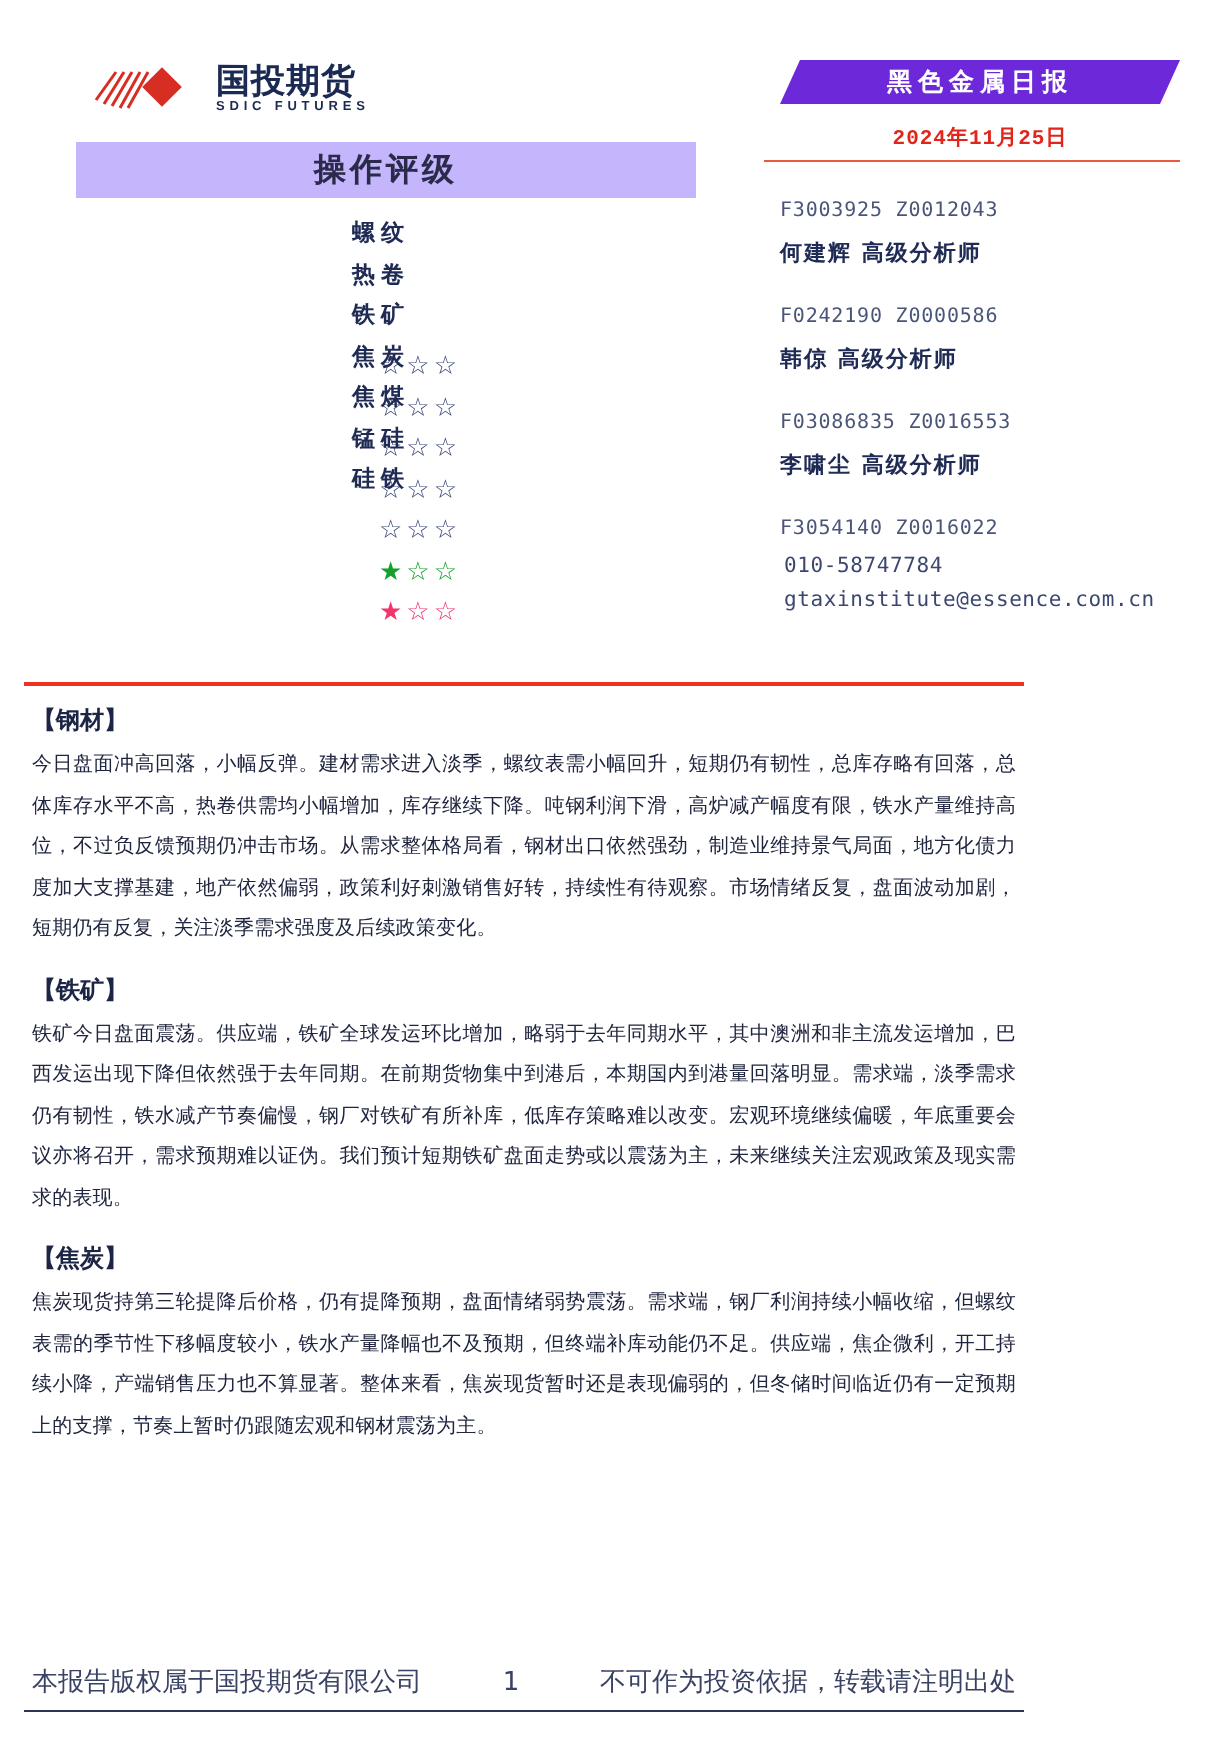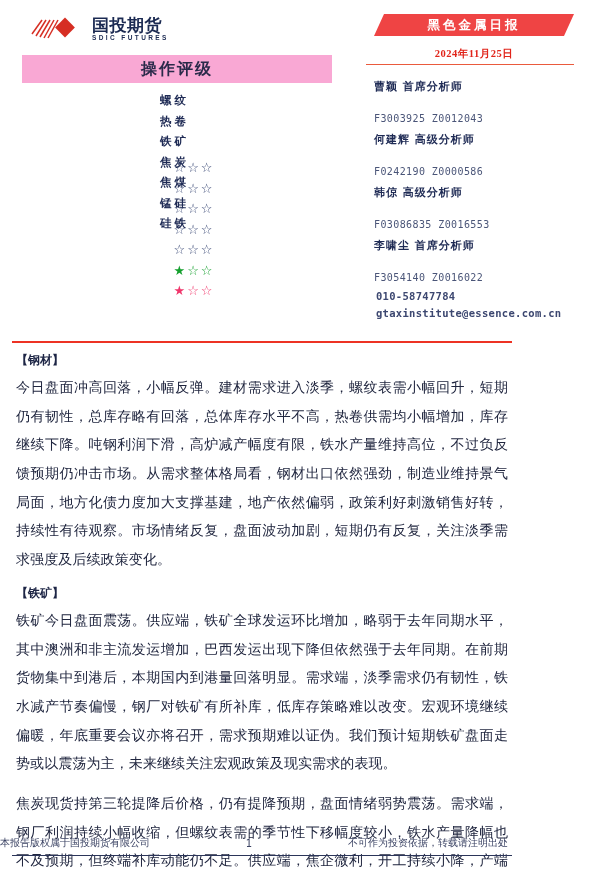--- a/index.html
+++ b/index.html
@@ -14,21 +14,21 @@
     color: #1f2b4d;
     position: relative;
     overflow: hidden;
   }
 
   .page {
     width: 524px;
     height: 870px;
     position: relative;
     box-sizing: border-box;
-    padding: 0;
+    padding: 16px;
   }
 
   
   .header {
     display: flex;
     flex-direction: row;
     padding: 14px 14px 0 14px;
     box-sizing: border-box;
     height: 330px;
   }
@@ -75,21 +75,21 @@
     margin-top: 1px;
     font-family: "Liberation Sans", sans-serif;
   }
 
   
   .rating-band {
     margin-top: 11px;
     margin-left: 8px;
     width: 310px;
     height: 28px;
-    background: #f9a8d4;
+    background: #c4b5fd;
     display: flex;
     align-items: center;
     justify-content: center;
   }
   .rating-band-title {
     font-size: 16px;
     color: #2a2a4a;
     font-family: "DejaVu Serif", "Liberation Serif", serif;
     font-weight: bold;
     letter-spacing: 2px;
@@ -122,21 +122,21 @@
     white-space: nowrap;
     font-family: "DejaVu Sans", sans-serif;
   }
 
   
   .banner {
     width: 200px;
     height: 22px;
     margin-left: 8px;
     position: relative;
-    background: #ef4444;
+    background: #6d28d9;
     -webkit-clip-path: polygon(10px 0, 200px 0, 190px 22px, 0 22px);
     clip-path: polygon(10px 0, 200px 0, 190px 22px, 0 22px);
     display: flex;
     align-items: center;
     justify-content: center;
   }
   .banner-title {
     font-size: 12.5px;
     font-weight: bold;
     color: #ffffff;
@@ -151,21 +151,21 @@
     margin-top: 7px;
     width: 200px;
     margin-left: 8px;
     text-align: center;
   }
   .date-text {
     font-size: 10.5px;
     color: #e1251b;
     font-weight: bold;
     letter-spacing: 0.5px;
-    font-family: Liberation Serif, serif;
+    font-family: Liberation Mono, monospace;
   }
   .date-rule {
     margin-top: 3px;
     width: 208px;
     height: 1.3px;
     background: #ea5a3d;
   }
 
   .analysts {
     margin-top: 14px;
@@ -185,21 +185,20 @@
     font-size: 10px;
     color: #4a5578;
     font-family: "DejaVu Sans Mono", "Liberation Mono", monospace;
     letter-spacing: 0.4px;
     margin-bottom: 7px;
     margin-top: 19px;
   }
   .contact {
     margin-top: 0;
     padding-left: 10px;
-    font-weight: bold;
   }
   .contact-line {
     font-size: 10.5px;
     color: #3c4770;
     font-family: "DejaVu Sans Mono", "Liberation Mono", monospace;
     letter-spacing: 0.3px;
     margin-bottom: 5px;
   }
 
   
@@ -223,46 +222,46 @@
   }
   .section { margin-bottom: 11px; }
   .section-head {
     font-size: 12px;
     font-weight: bold;
     color: #1d2545;
     margin-bottom: 4px;
     font-family: "DejaVu Sans", sans-serif;
   }
   .section-body {
-    font-size: 14px;
+    font-size: 10px;
     line-height: 2.05;
     color: #20263f;
     text-align: justify;
     font-family: "DejaVu Sans", sans-serif;
     letter-spacing: 0.1px;
   }
 
   
   .footer-rule {
     position: absolute;
     left: 12px;
     right: 12px;
     bottom: 14px;
     height: 1.2px;
     background: #2b3559;
   }
   .footer {
     position: absolute;
-    left: 0;
+    left: 16px;
     right: 16px;
     bottom: 20px;
     display: flex;
     justify-content: space-between;
     align-items: center;
-    font-size: 10px;
+    font-size: 13px;
     color: #3a4263;
     font-family: "DejaVu Sans", sans-serif;
   }
   .footer-center { flex: 0 0 auto; }
 </style>
 </head>
 <body>
 
 <div class="page">
 
@@ -333,27 +332,26 @@
           <span class="banner-title">黑色金属日报</span>
         </div>
       </div>
 
       <div class="date-line">
         <span class="date-text">2024年11月25日</span>
       </div>
       <div class="date-rule"></div>
 
       <div class="analysts">
-          <div class="analyst-name">曹颖 首席分析师</div>
           <div class="analyst-code">F3003925 Z0012043</div>
           <div class="analyst-name">何建辉 高级分析师</div>
           <div class="analyst-code">F0242190 Z0000586</div>
           <div class="analyst-name">韩倞 高级分析师</div>
           <div class="analyst-code">F03086835 Z0016553</div>
-          <div class="analyst-name">李啸尘 首席分析师</div>
+          <div class="analyst-name">李啸尘 高级分析师</div>
           <div class="analyst-code">F3054140 Z0016022</div>
         </div>
 
       <div class="contact">
         <div class="contact-line">010-58747784</div>
         <div class="contact-line">gtaxinstitute@essence.com.cn</div>
       </div>
 
     </div>
   </div>
@@ -363,20 +361,21 @@
   <div class="body-area">
       <div class="section">
         <div class="section-head">【钢材】</div>
         <div class="section-body">今日盘面冲高回落，小幅反弹。建材需求进入淡季，螺纹表需小幅回升，短期仍有韧性，总库存略有回落，总体库存水平不高，热卷供需均小幅增加，库存继续下降。吨钢利润下滑，高炉减产幅度有限，铁水产量维持高位，不过负反馈预期仍冲击市场。从需求整体格局看，钢材出口依然强劲，制造业维持景气局面，地方化债力度加大支撑基建，地产依然偏弱，政策利好刺激销售好转，持续性有待观察。市场情绪反复，盘面波动加剧，短期仍有反复，关注淡季需求强度及后续政策变化。</div>
       </div>
       <div class="section">
         <div class="section-head">【铁矿】</div>
         <div class="section-body">铁矿今日盘面震荡。供应端，铁矿全球发运环比增加，略弱于去年同期水平，其中澳洲和非主流发运增加，巴西发运出现下降但依然强于去年同期。在前期货物集中到港后，本期国内到港量回落明显。需求端，淡季需求仍有韧性，铁水减产节奏偏慢，钢厂对铁矿有所补库，低库存策略难以改变。宏观环境继续偏暖，年底重要会议亦将召开，需求预期难以证伪。我们预计短期铁矿盘面走势或以震荡为主，未来继续关注宏观政策及现实需求的表现。</div>
       </div>
       <div class="section">
+        <div class="section-head">【焦炭】</div>
         <div class="section-body">焦炭现货持第三轮提降后价格，仍有提降预期，盘面情绪弱势震荡。需求端，钢厂利润持续小幅收缩，但螺纹表需的季节性下移幅度较小，铁水产量降幅也不及预期，但终端补库动能仍不足。供应端，焦企微利，开工持续小降，产端销售压力也不算显著。整体来看，焦炭现货暂时还是表现偏弱的，但冬储时间临近仍有一定预期上的支撑，节奏上暂时仍跟随宏观和钢材震荡为主。</div>
       </div>
     </div>
 
   <div class="footer-rule"></div>
   <div class="footer">
     <span>本报告版权属于国投期货有限公司</span>
     <span class="footer-center">1</span>
     <span>不可作为投资依据，转载请注明出处</span>
   </div>

